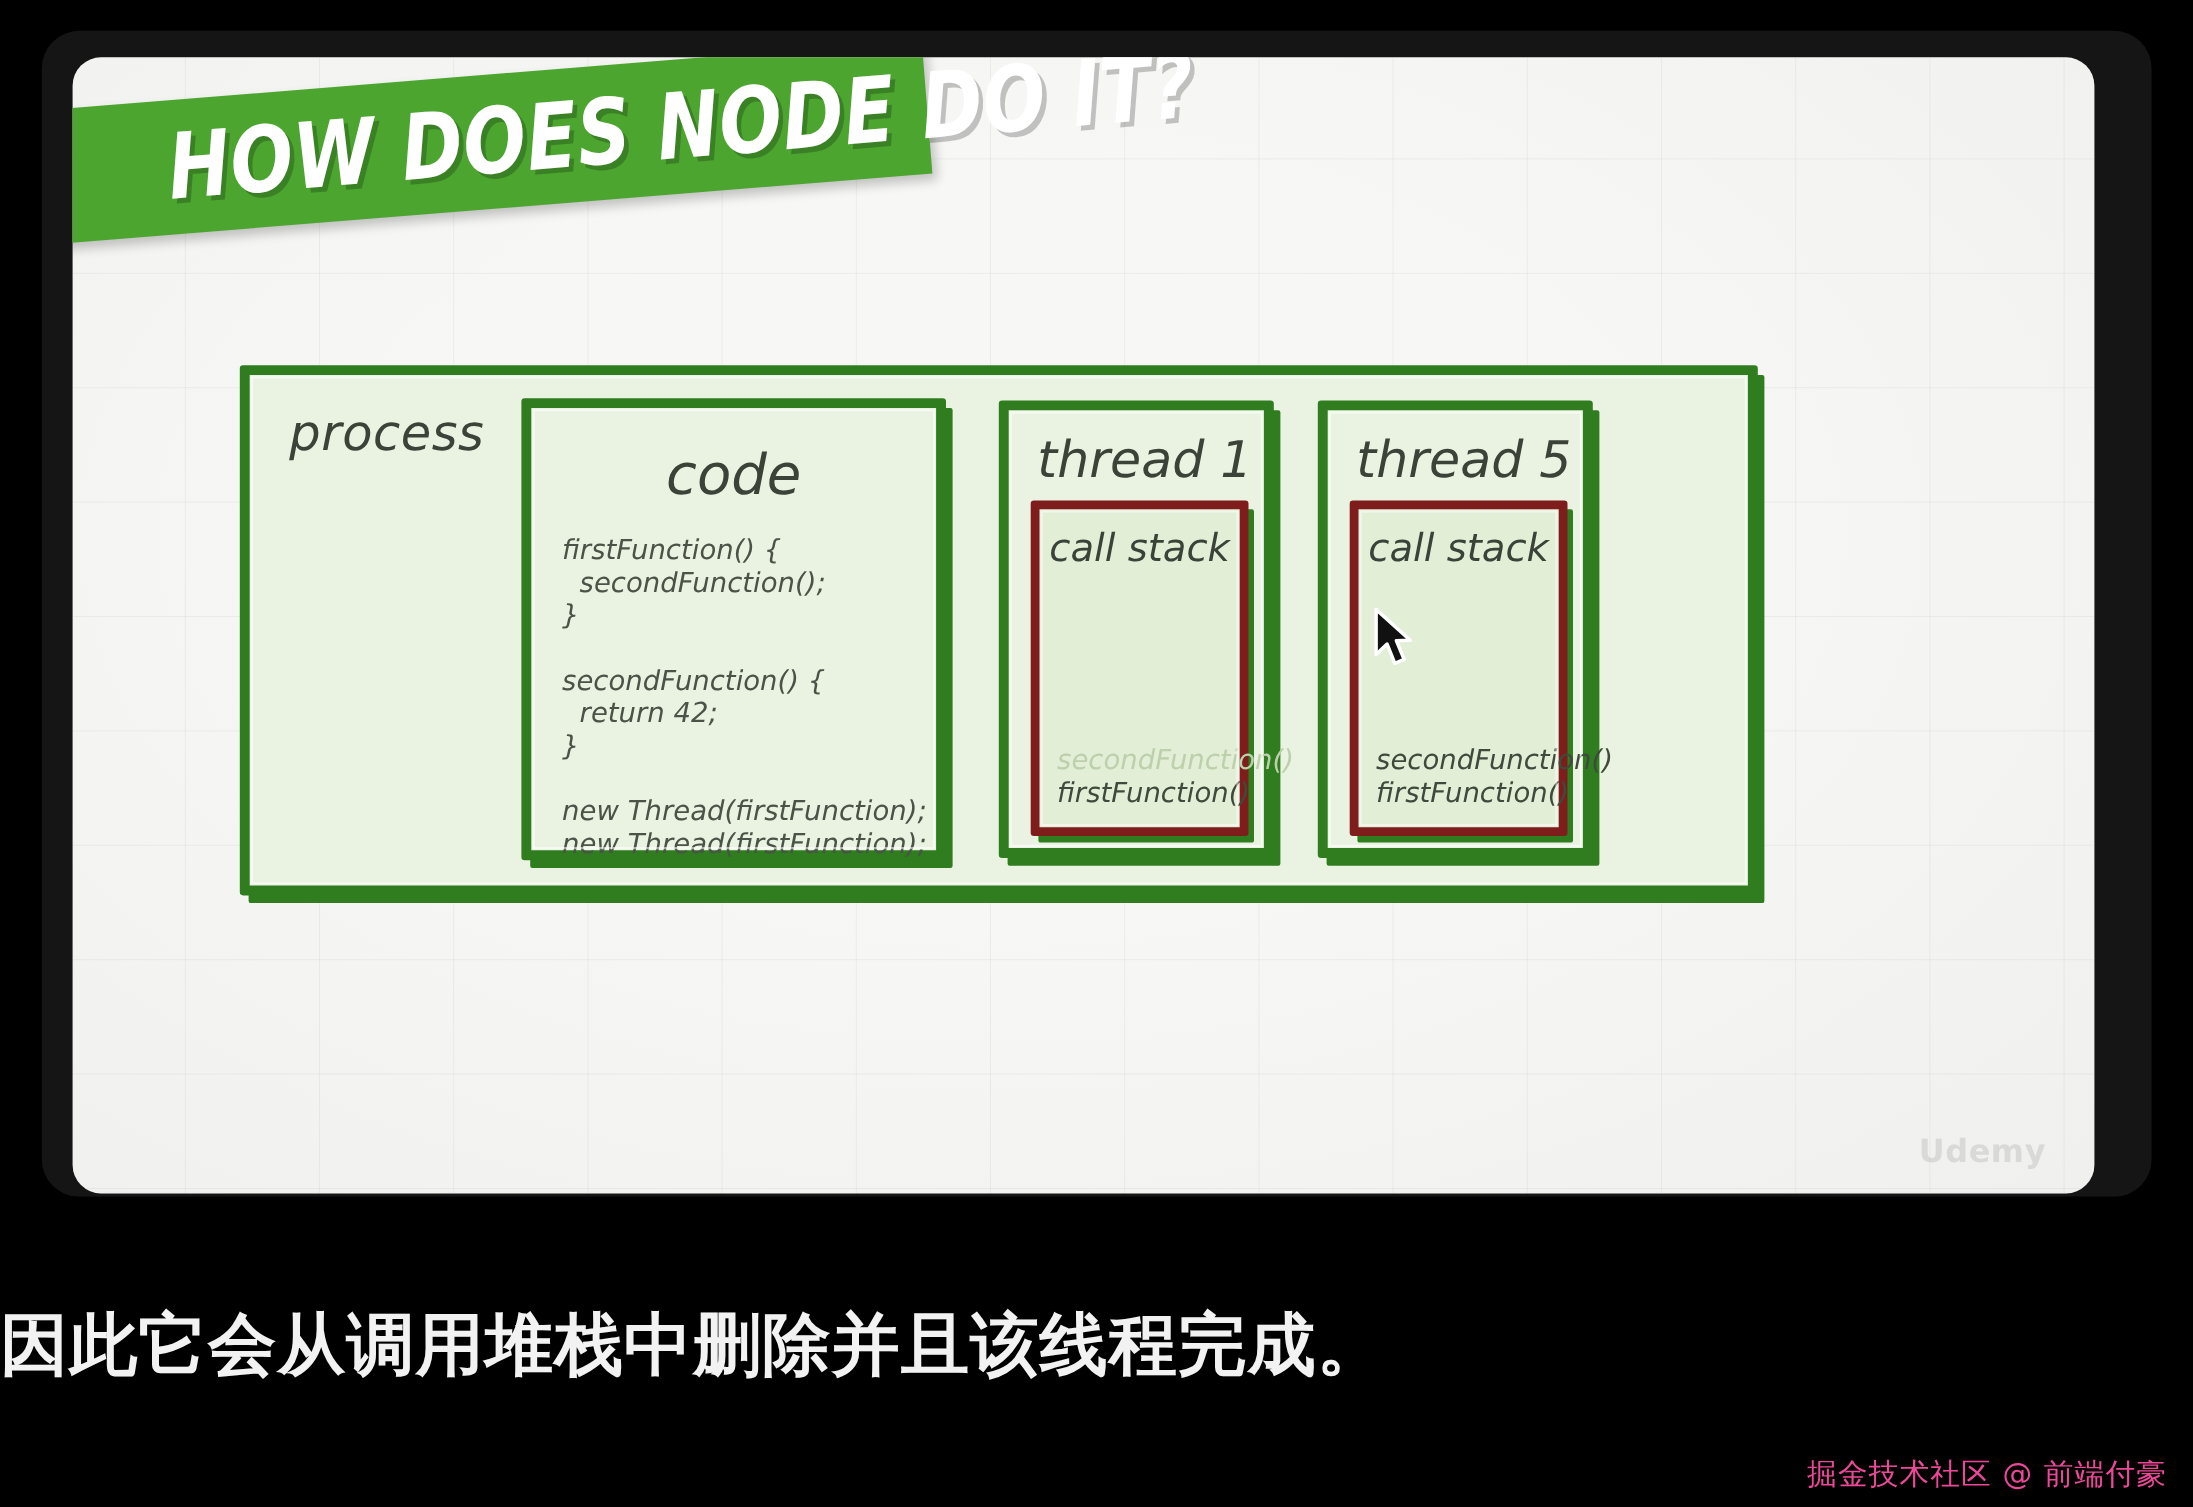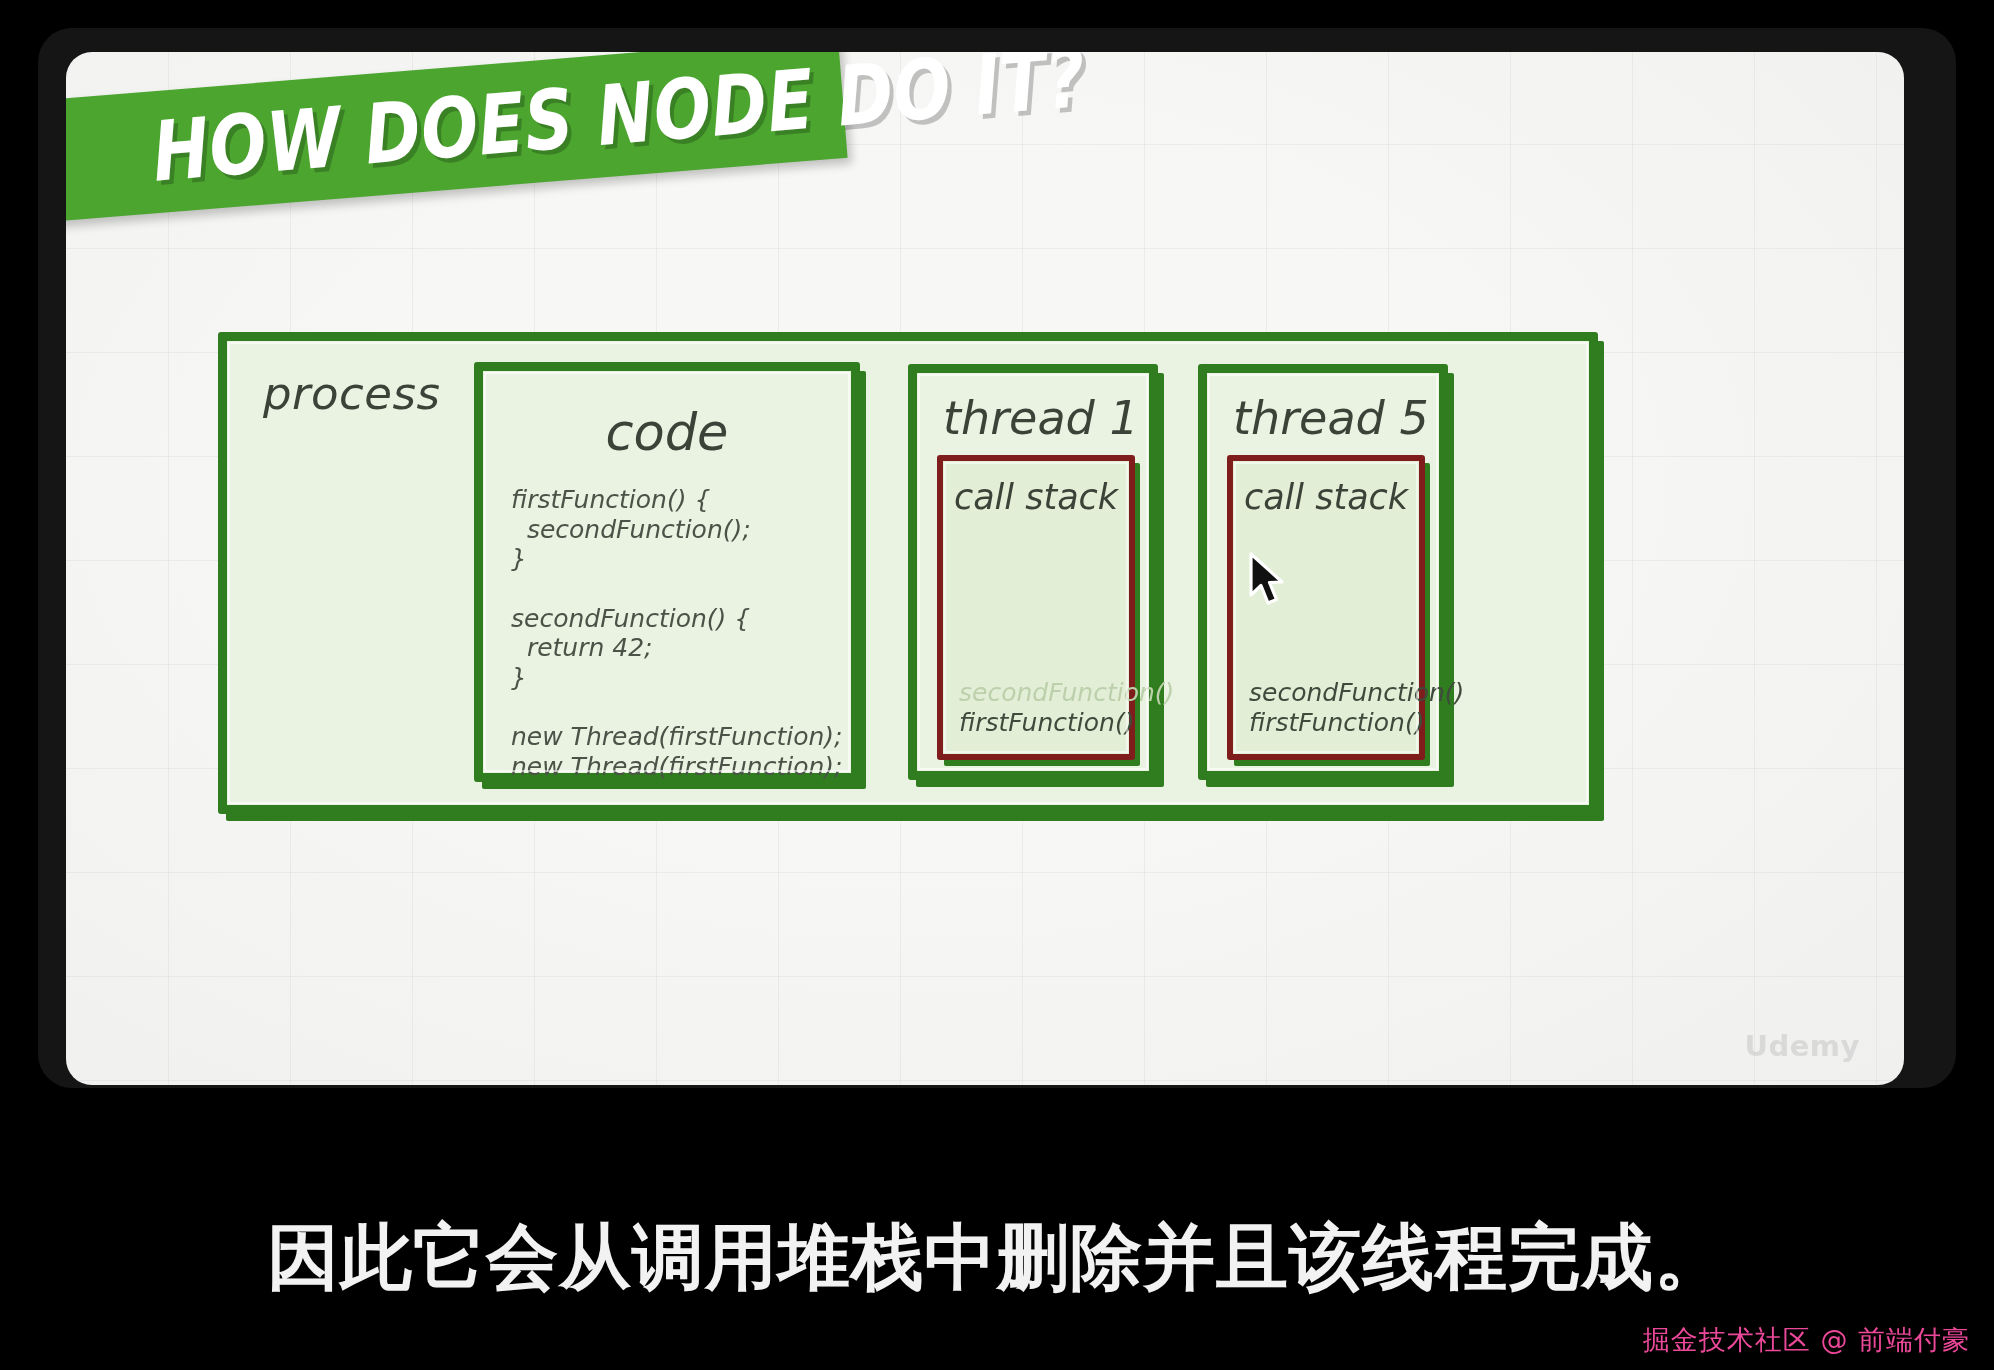--- a/index.html
+++ b/index.html
@@ -181,21 +181,21 @@
     color: #3b4238;
     white-space: nowrap;
   }
   .callstack-box {
     position: absolute;
     left: 20px;
     top: 82px;
     width: 198px;
     height: 305px;
     background: #e2eed6;
-    border: 6px solid #7f1d1d;
+    border: 8px solid #7f1d1d;
     box-sizing: border-box;
     box-shadow: 6px 7px 0 -1px #2f7d1f;
     border-radius: 3px;
   }
   .callstack-box::after {
     content: "";
     position: absolute;
     inset: 1px;
     border: 2px solid rgba(255,255,255,0.5);
     pointer-events: none;
@@ -260,25 +260,24 @@
     left: 0;
     top: 1088px;
     width: 1994px;
     height: 282px;
     background: #000000;
   }
   #subtitle-text {
     position: absolute;
     left: 0;
     right: 0;
-    top: 122px;
-    text-align: center;
+    top: 93px;
     color: #f2f2f2;
     font-family: "DejaVu Sans", sans-serif;
-    font-size: 72px;
+    font-size: 62px;
     font-weight: 700;
     letter-spacing: 1px;
     text-shadow: 0 0 8px rgba(0,0,0,0.9), 2px 2px 3px rgba(0,0,0,0.8);
     white-space: nowrap;
   }
   #channel-watermark {
     position: absolute;
     right: 24px;
     bottom: 12px;
     color: #ec4899;

